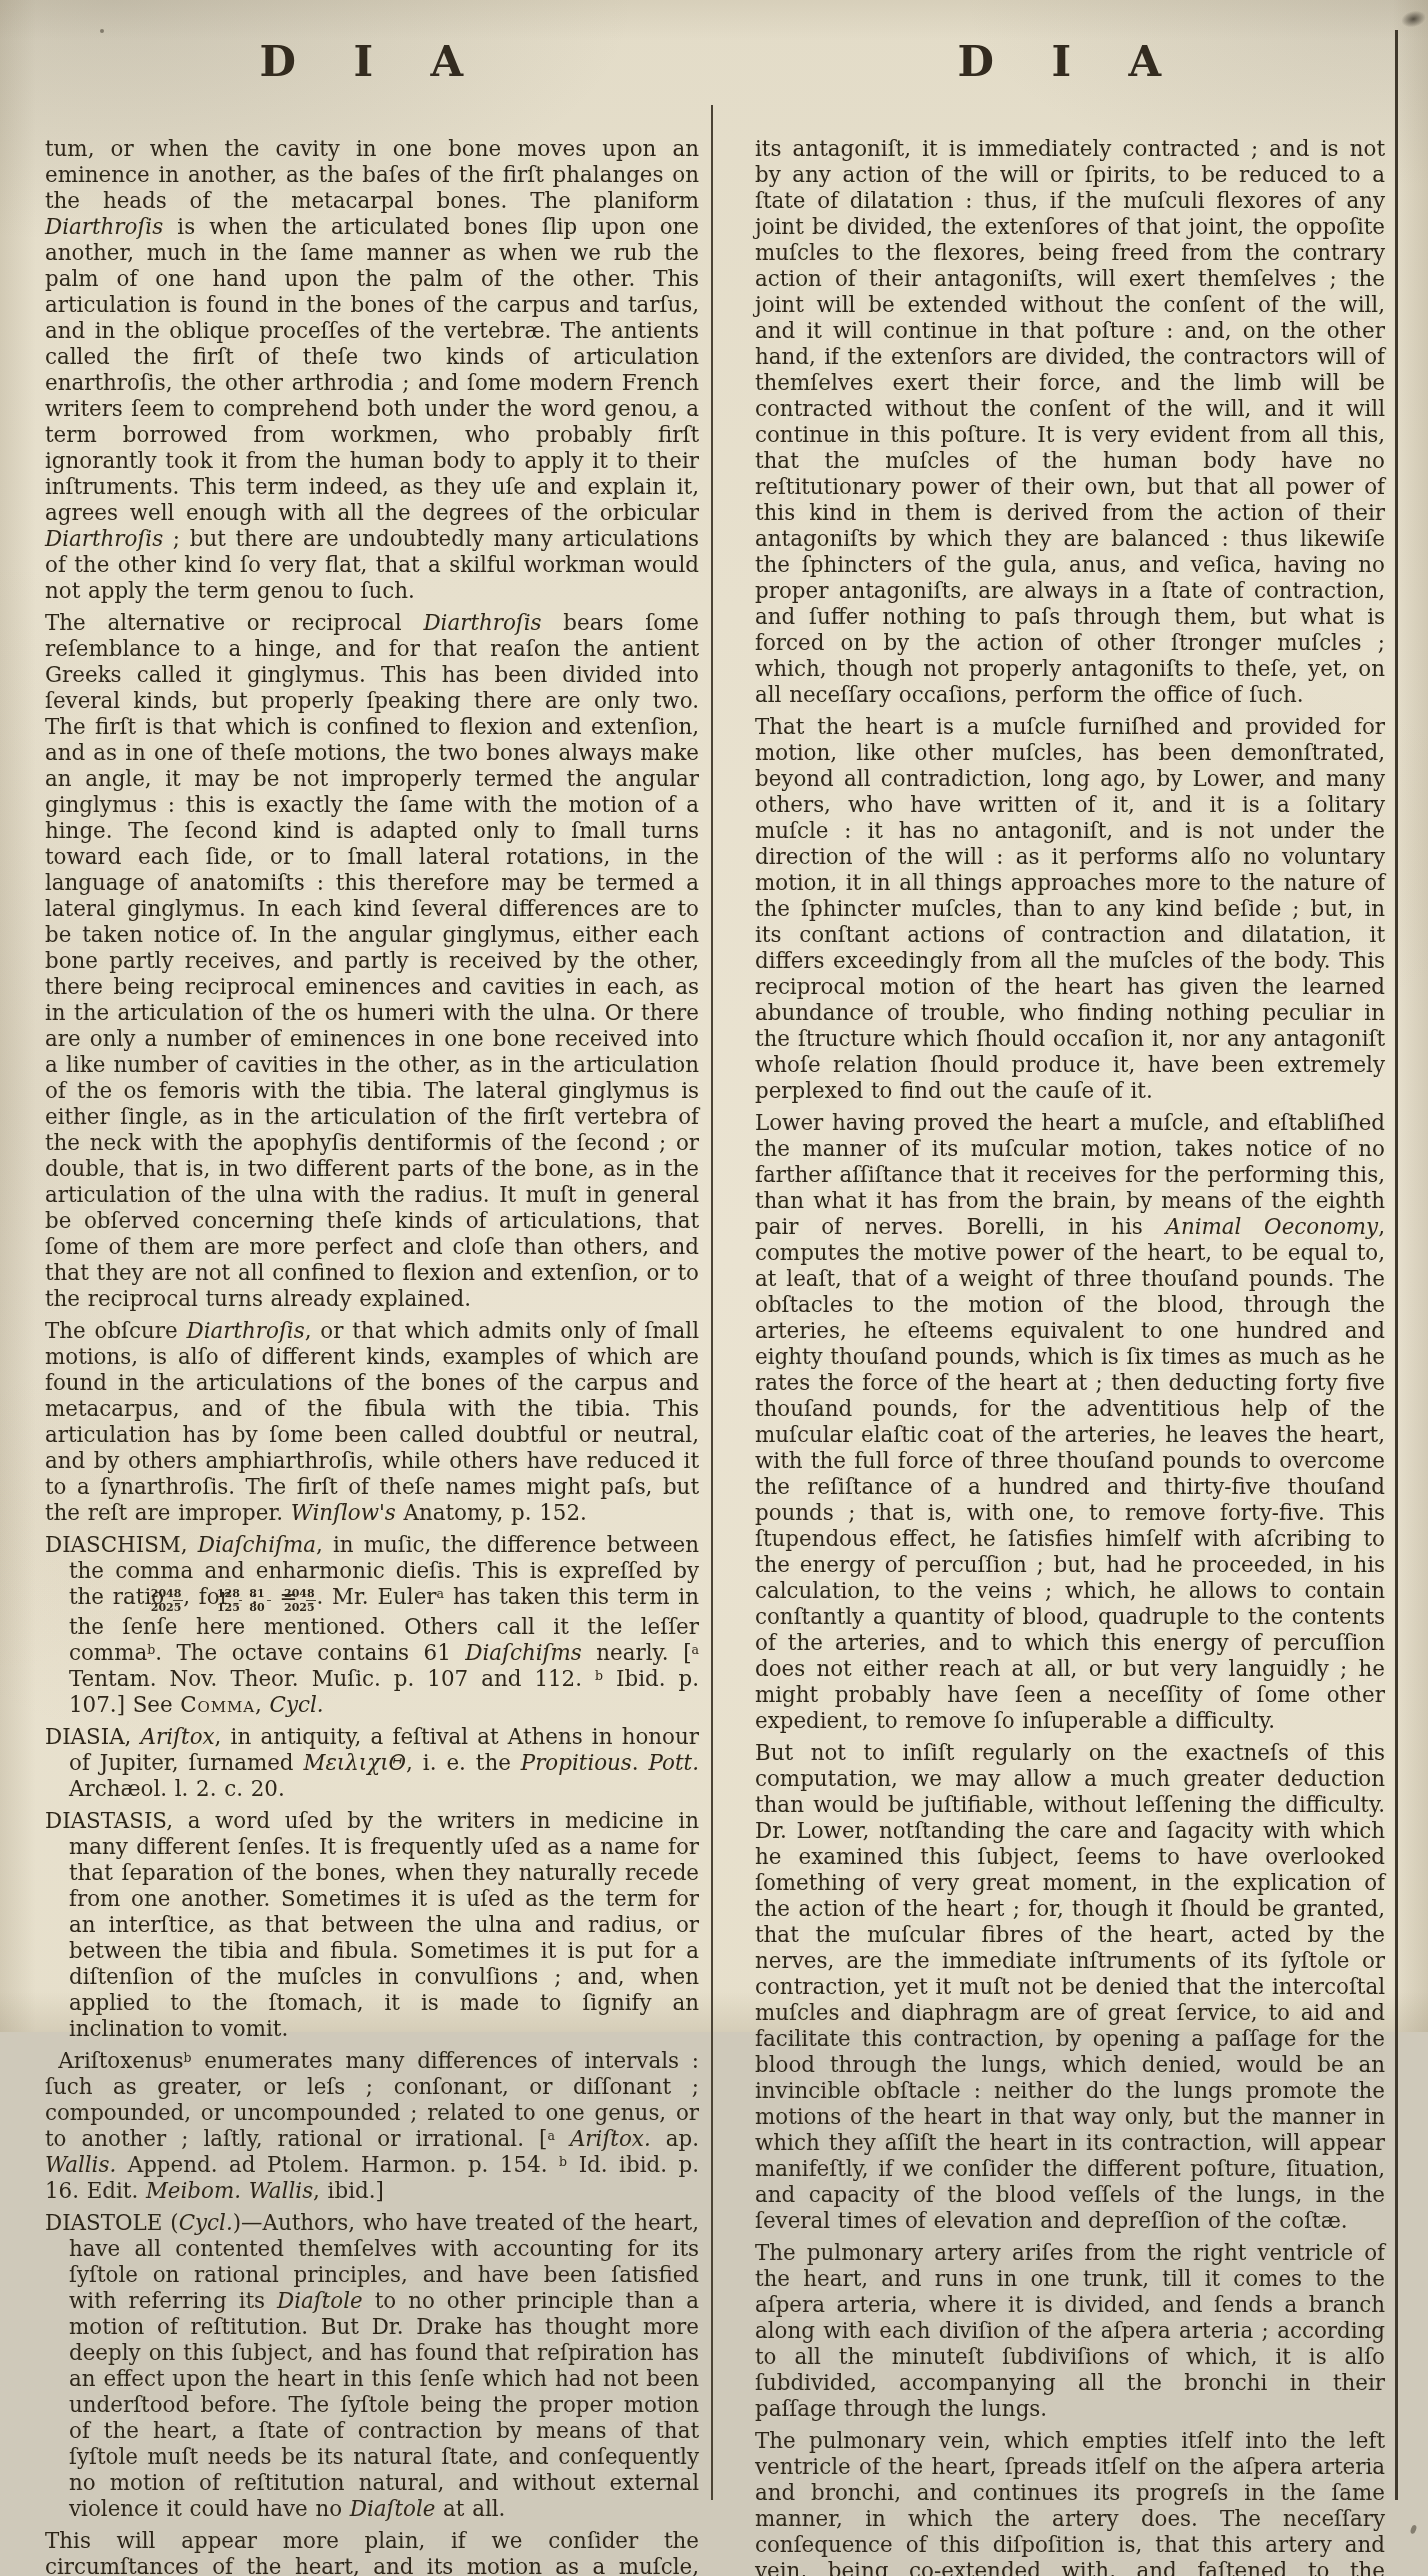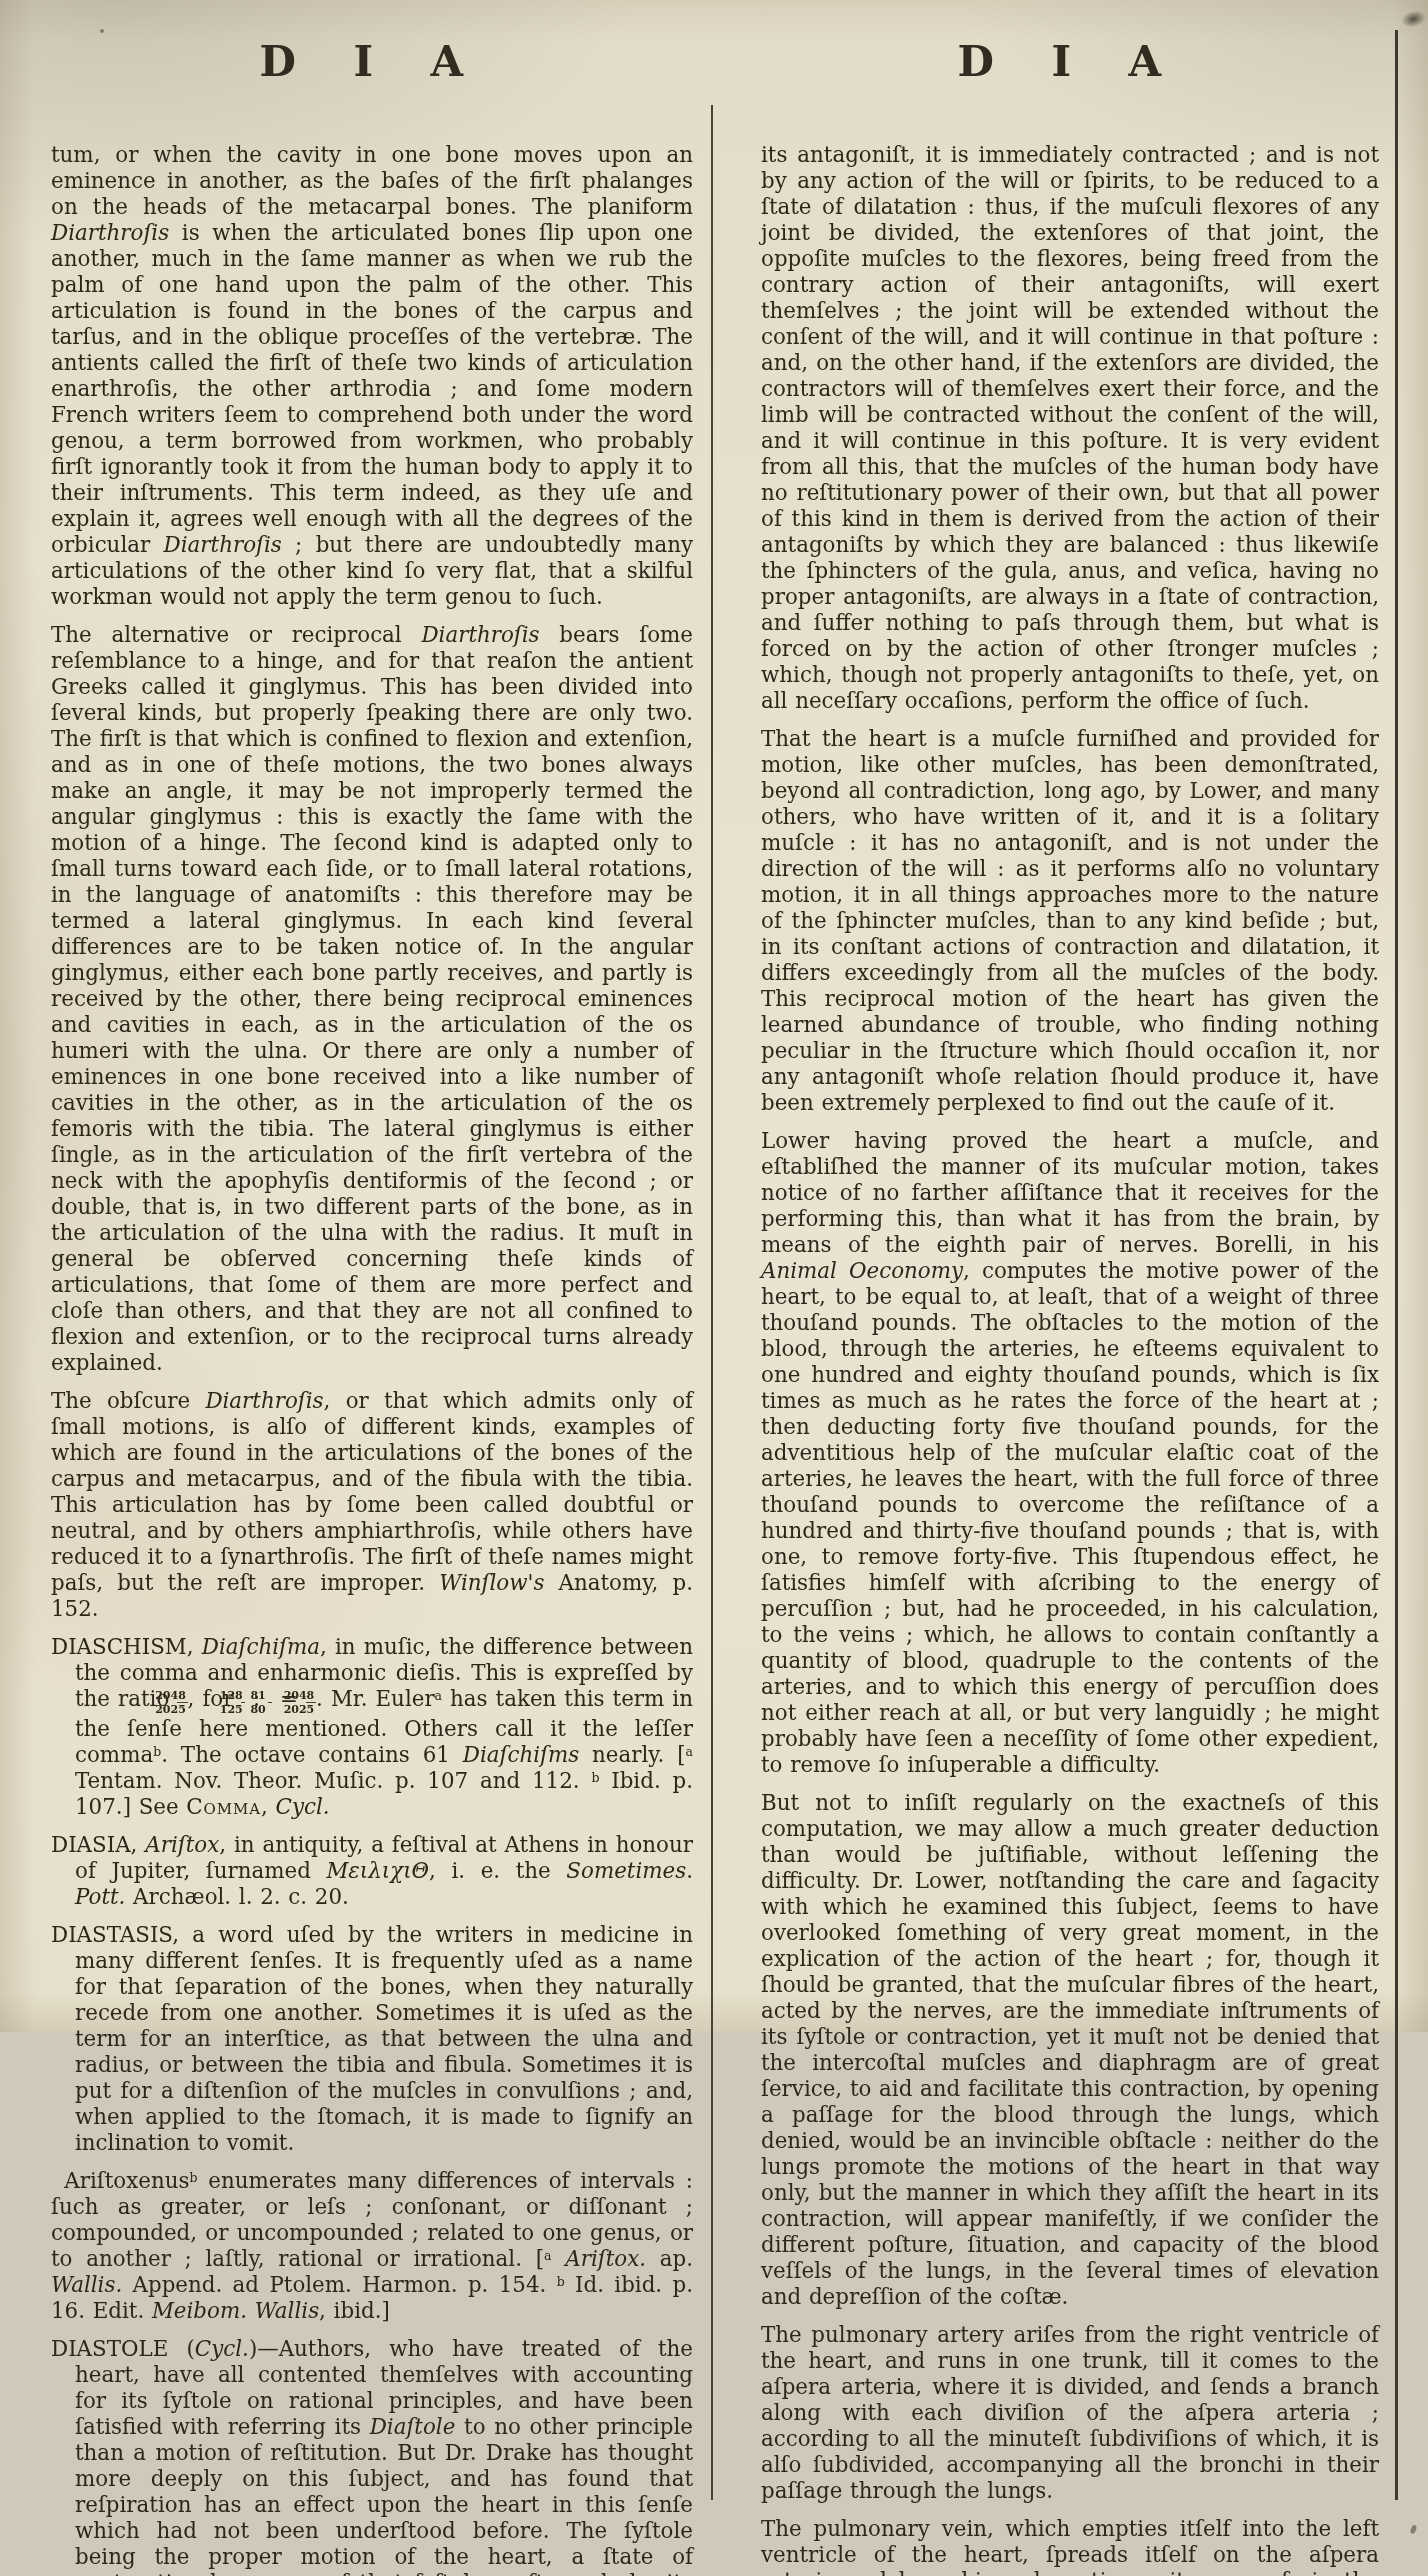--- a/index.html
+++ b/index.html
@@ -31,21 +31,21 @@
   .rule{position:absolute;background:#4a4234;}
   .rule.divider{left:711px;top:105px;width:1.8px;height:2395px;}
   .rule.edge{left:1395px;top:30px;width:2.7px;height:2470px;background:#3f382c;}
   .col{
     position:absolute;top:130px;
     font-size:21.4px;line-height:26px;text-align:justify;
     word-spacing:0.9px;
   }
   .col.left{left:39px;width:666px;}
   .col.right{left:749px;width:642px;}
-  .block{margin:12px;}
+  .block{margin:6px;}
   .block.entry{padding-left:24px;text-indent:-24px;}
   .block.indent{text-indent:13.3px;}
   .it{font-style:italic;}
   .sc{font-variant:small-caps;letter-spacing:0.9px;}
   .sup{font-size:12.5px;vertical-align:6.2px;line-height:0;}
   .frac{display:inline-block;vertical-align:-7.1px;text-align:center;line-height:1.05;font-size:11px;font-weight:bold;}
   .frac .num{display:block;border-bottom:1.8px solid rgba(46,38,25,.85);padding:0 1.8px 0.9px;}
   .frac .den{display:block;padding-top:0.9px;}
   .smudge{
     position:absolute;left:1401px;top:10.7px;width:25px;height:16px;border-radius:50%;
@@ -64,21 +64,21 @@
   <div class="hdr right">D I A</div>
 
   <div class="rule divider"></div>
   <div class="rule edge"></div>
 
   <div class="col left" id="col-left">
       <div class="block para"><span>tum, or when the cavity in one bone moves upon an eminence in another, as the baſes of the firſt phalanges on the heads of the metacarpal bones. The planiform </span><span class="it">Diarthroſis</span><span> is when the articulated bones ſlip upon one another, much in the ſame manner as when we rub the palm of one hand upon the palm of the other. This articulation is found in the bones of the carpus and tarſus, and in the oblique proceſſes of the vertebræ. The antients called the firſt of theſe two kinds of articulation enarthroſis, the other arthrodia&nbsp;; and ſome modern French writers ſeem to comprehend both under the word genou, a term borrowed from workmen, who probably firſt ignorantly took it from the human body to apply it to their inſtruments. This term indeed, as they uſe and explain it, agrees well enough with all the degrees of the orbicular </span><span class="it">Diarthroſis</span><span>&nbsp;; but there are undoubtedly many articulations of the other kind ſo very flat, that a skilful workman would not apply the term genou to ſuch.</span></div>
       <div class="block para"><span>The alternative or reciprocal </span><span class="it">Diarthroſis</span><span> bears ſome reſemblance to a hinge, and for that reaſon the antient Greeks called it ginglymus. This has been divided into ſeveral kinds, but properly ſpeaking there are only two. The firſt is that which is confined to flexion and extenſion, and as in one of theſe motions, the two bones always make an angle, it may be not improperly termed the angular ginglymus&nbsp;: this is exactly the ſame with the motion of a hinge. The ſecond kind is adapted only to ſmall turns toward each ſide, or to ſmall lateral rotations, in the language of anatomiſts&nbsp;: this therefore may be termed a lateral ginglymus. In each kind ſeveral differences are to be taken notice of. In the angular ginglymus, either each bone partly receives, and partly is received by the other, there being reciprocal eminences and cavities in each, as in the articulation of the os humeri with the ulna. Or there are only a number of eminences in one bone received into a like number of cavities in the other, as in the articulation of the os femoris with the tibia. The lateral ginglymus is either ſingle, as in the articulation of the firſt vertebra of the neck with the apophyſis dentiformis of the ſecond&nbsp;; or double, that is, in two different parts of the bone, as in the articulation of the ulna with the radius. It muſt in general be obſerved concerning theſe kinds of articulations, that ſome of them are more perfect and cloſe than others, and that they are not all confined to flexion and extenſion, or to the reciprocal turns already explained.</span></div>
       <div class="block para"><span>The obſcure </span><span class="it">Diarthroſis</span><span>, or that which admits only of ſmall motions, is alſo of different kinds, examples of which are found in the articulations of the bones of the carpus and metacarpus, and of the fibula with the tibia. This articulation has by ſome been called doubtful or neutral, and by others amphiarthroſis, while others have reduced it to a ſynarthroſis. The firſt of theſe names might paſs, but the reſt are improper. </span><span class="it">Winſlow's</span><span> Anatomy, p. 152.</span></div>
       <div class="block entry"><span>DIASCHISM, </span><span class="it">Diaſchiſma</span><span>, in muſic, the difference between the comma and enharmonic dieſis. This is expreſſed by the ratio </span><span class="frac"><span class="num">2048</span><span class="den">2025</span></span><span>, for </span><span class="frac"><span class="num">128</span><span class="den">125</span></span><span>&nbsp;: </span><span class="frac"><span class="num">81</span><span class="den">80</span></span><span> = </span><span class="frac"><span class="num">2048</span><span class="den">2025</span></span><span>. Mr. Euler</span><span class="sup">a</span><span> has taken this term in the ſenſe here mentioned. Others call it the leſſer comma</span><span class="sup">b</span><span>. The octave contains 61 </span><span class="it">Diaſchiſms</span><span> nearly. [</span><span class="sup">a</span><span> Tentam. Nov. Theor. Muſic. p. 107 and 112. </span><span class="sup">b</span><span> Ibid. p. 107.] See </span><span class="sc">Comma</span><span>, </span><span class="it">Cycl.</span></div>
-      <div class="block entry"><span>DIASIA, </span><span class="it">Ariſtox</span><span>, in antiquity, a feſtival at Athens in honour of Jupiter, ſurnamed </span><span class="it">ΜειλιχιΘ</span><span>, i. e. the </span><span class="it">Sometimes</span><span>. </span><span class="it">Pott.</span><span> Archæol. l. 2. c. 20.</span></div>
+      <div class="block entry"><span>DIASIA, </span><span class="it">Ariſtox</span><span>, in antiquity, a feſtival at Athens in honour of Jupiter, ſurnamed </span><span class="it">ΜειλιχιΘ</span><span>, i. e. the </span><span class="it">Propitious</span><span>. </span><span class="it">Pott.</span><span> Archæol. l. 2. c. 20.</span></div>
       <div class="block entry"><span>DIASTASIS, a word uſed by the writers in medicine in many different ſenſes. It is frequently uſed as a name for that ſeparation of the bones, when they naturally recede from one another. Sometimes it is uſed as the term for an interſtice, as that between the ulna and radius, or between the tibia and fibula. Sometimes it is put for a diſtenſion of the muſcles in convulſions&nbsp;; and, when applied to the ſtomach, it is made to ſignify an inclination to vomit.</span></div>
       <div class="block para indent"><span>Ariſtoxenus</span><span class="sup">b</span><span> enumerates many differences of intervals&nbsp;: ſuch as greater, or leſs&nbsp;; conſonant, or diſſonant&nbsp;; compounded, or uncompounded&nbsp;; related to one genus, or to another&nbsp;; laſtly, rational or irrational. [</span><span class="sup">a</span><span> </span><span class="it">Ariſtox.</span><span> ap. </span><span class="it">Wallis.</span><span> Append. ad Ptolem. Harmon. p. 154. </span><span class="sup">b</span><span> Id. ibid. p. 16. Edit. </span><span class="it">Meibom. Wallis</span><span>, ibid.]</span></div>
       <div class="block entry"><span>DIASTOLE (</span><span class="it">Cycl.</span><span>)—Authors, who have treated of the heart, have all contented themſelves with accounting for its ſyſtole on rational principles, and have been ſatisfied with referring its </span><span class="it">Diaſtole</span><span> to no other principle than a motion of reſtitution. But Dr. Drake has thought more deeply on this ſubject, and has found that reſpiration has an effect upon the heart in this ſenſe which had not been underſtood before. The ſyſtole being the proper motion of the heart, a ſtate of contraction by means of that ſyſtole muſt needs be its natural ſtate, and conſequently no motion of reſtitution natural, and without external violence it could have no </span><span class="it">Diaſtole</span><span> at all.</span></div>
       <div class="block para"><span>This will appear more plain, if we conſider the circumſtances of the heart, and its motion as a muſcle, with reſpect to other muſcles, That contraction is the proper action and natural ſtate of all muſcles, is evident from experience as well as from reaſon&nbsp;: for, if any muſcle be freed from the power of</span></div>
     </div>
   <div class="col right" id="col-right">
       <div class="block para"><span>its antagoniſt, it is immediately contracted&nbsp;; and is not by any action of the will or ſpirits, to be reduced to a ſtate of dilatation&nbsp;: thus, if the muſculi flexores of any joint be divided, the extenſores of that joint, the oppoſite muſcles to the flexores, being freed from the contrary action of their antagoniſts, will exert themſelves&nbsp;; the joint will be extended without the conſent of the will, and it will continue in that poſture&nbsp;: and, on the other hand, if the extenſors are divided, the contractors will of themſelves exert their force, and the limb will be contracted without the conſent of the will, and it will continue in this poſture. It is very evident from all this, that the muſcles of the human body have no reſtitutionary power of their own, but that all power of this kind in them is derived from the action of their antagoniſts by which they are balanced&nbsp;: thus likewiſe the ſphincters of the gula, anus, and veſica, having no proper antagoniſts, are always in a ſtate of contraction, and ſuffer nothing to paſs through them, but what is forced on by the action of other ſtronger muſcles&nbsp;; which, though not properly antagoniſts to theſe, yet, on all neceſſary occaſions, perform the office of ſuch.</span></div>
       <div class="block para"><span>That the heart is a muſcle furniſhed and provided for motion, like other muſcles, has been demonſtrated, beyond all contradiction, long ago, by Lower, and many others, who have written of it, and it is a ſolitary muſcle&nbsp;: it has no antagoniſt, and is not under the direction of the will&nbsp;: as it performs alſo no voluntary motion, it in all things approaches more to the nature of the ſphincter muſcles, than to any kind beſide&nbsp;; but, in its conſtant actions of contraction and dilatation, it differs exceedingly from all the muſcles of the body. This reciprocal motion of the heart has given the learned abundance of trouble, who finding nothing peculiar in the ſtructure which ſhould occaſion it, nor any antagoniſt whoſe relation ſhould produce it, have been extremely perplexed to find out the cauſe of it.</span></div>
       <div class="block para"><span>Lower having proved the heart a muſcle, and eſtabliſhed the manner of its muſcular motion, takes notice of no farther aſſiſtance that it receives for the performing this, than what it has from the brain, by means of the eighth pair of nerves. Borelli, in his </span><span class="it">Animal Oeconomy</span><span>, computes the motive power of the heart, to be equal to, at leaſt, that of a weight of three thouſand pounds. The obſtacles to the motion of the blood, through the arteries, he eſteems equivalent to one hundred and eighty thouſand pounds, which is ſix times as much as he rates the force of the heart at&nbsp;; then deducting forty five thouſand pounds, for the adventitious help of the muſcular elaſtic coat of the arteries, he leaves the heart, with the full force of three thouſand pounds to overcome the reſiſtance of a hundred and thirty-five thouſand pounds&nbsp;; that is, with one, to remove forty-five. This ſtupendous effect, he ſatisfies himſelf with aſcribing to the energy of percuſſion&nbsp;; but, had he proceeded, in his calculation, to the veins&nbsp;; which, he allows to contain conſtantly a quantity of blood, quadruple to the contents of the arteries, and to which this energy of percuſſion does not either reach at all, or but very languidly&nbsp;; he might probably have ſeen a neceſſity of ſome other expedient, to remove ſo inſuperable a difficulty.</span></div>
       <div class="block para"><span>But not to inſiſt regularly on the exactneſs of this computation, we may allow a much greater deduction than would be juſtifiable, without leſſening the difficulty. Dr. Lower, notſtanding the care and ſagacity with which he examined this ſubject, ſeems to have overlooked ſomething of very great moment, in the explication of the action of the heart&nbsp;; for, though it ſhould be granted, that the muſcular fibres of the heart, acted by the nerves, are the immediate inſtruments of its ſyſtole or contraction, yet it muſt not be denied that the intercoſtal muſcles and diaphragm are of great ſervice, to aid and facilitate this contraction, by opening a paſſage for the blood through the lungs, which denied, would be an invincible obſtacle&nbsp;: neither do the lungs promote the motions of the heart in that way only, but the manner in which they aſſiſt the heart in its contraction, will appear manifeſtly, if we conſider the different poſture, ſituation, and capacity of the blood veſſels of the lungs, in the ſeveral times of elevation and depreſſion of the coſtæ.</span></div>

